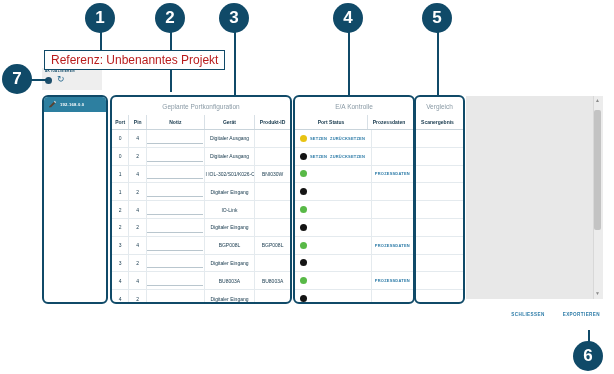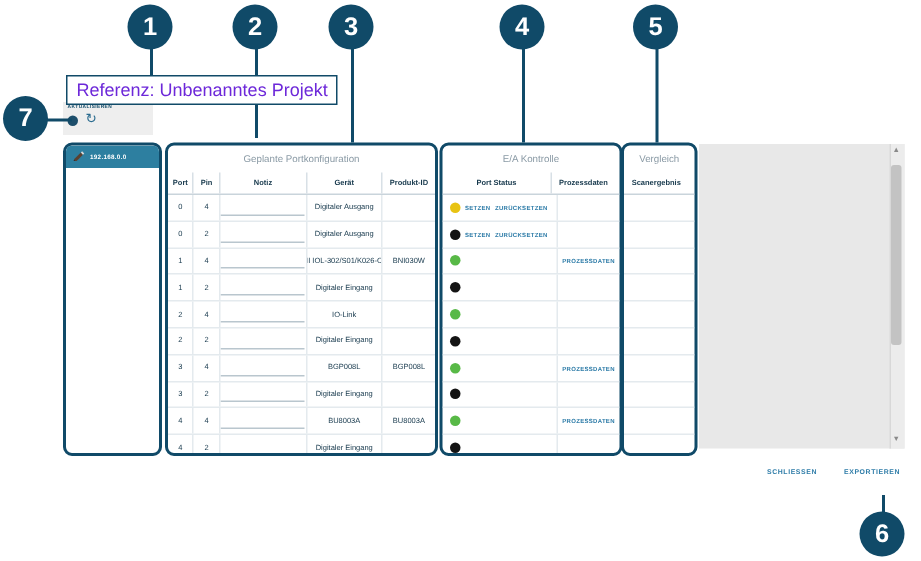--- a/index.html
+++ b/index.html
@@ -12,21 +12,21 @@
 
   
   .callout{position:absolute;width:30px;height:30px;border-radius:50%;
     background:#104a68;color:#fff;display:flex;align-items:center;justify-content:center;
     font-size:17px;font-weight:bold;z-index:40;}
   .callout-stem{position:absolute;width:2px;background:#104a68;z-index:30;}
   .callout-hline{position:absolute;height:2px;background:#104a68;z-index:30;}
 
   
   .ref-box{position:absolute;left:44px;top:50px;border:1px solid #104a68;background:#fff;
-    padding:2px 6px;font-size:12px;color:#6d28d9;z-index:35;white-space:nowrap;}
+    padding:2px 6px;font-size:12px;color:#b91c1c;z-index:35;white-space:nowrap;}
 
   
   .refresh-bar{position:absolute;left:42px;top:68px;width:60px;height:22px;background:#eeeeee;z-index:20;}
   .refresh-label{position:absolute;left:45px;top:69px;font-size:3.2px;color:#104a68;
     letter-spacing:.3px;font-weight:bold;z-index:22;white-space:nowrap;}
   .refresh-dot{position:absolute;left:45px;top:77px;width:7px;height:7px;border-radius:50%;
     background:#1d4e6b;z-index:22;}
   .refresh-icon{position:absolute;left:57px;top:75px;font-size:9px;color:#2a6b8f;z-index:22;line-height:1;}
 
   

